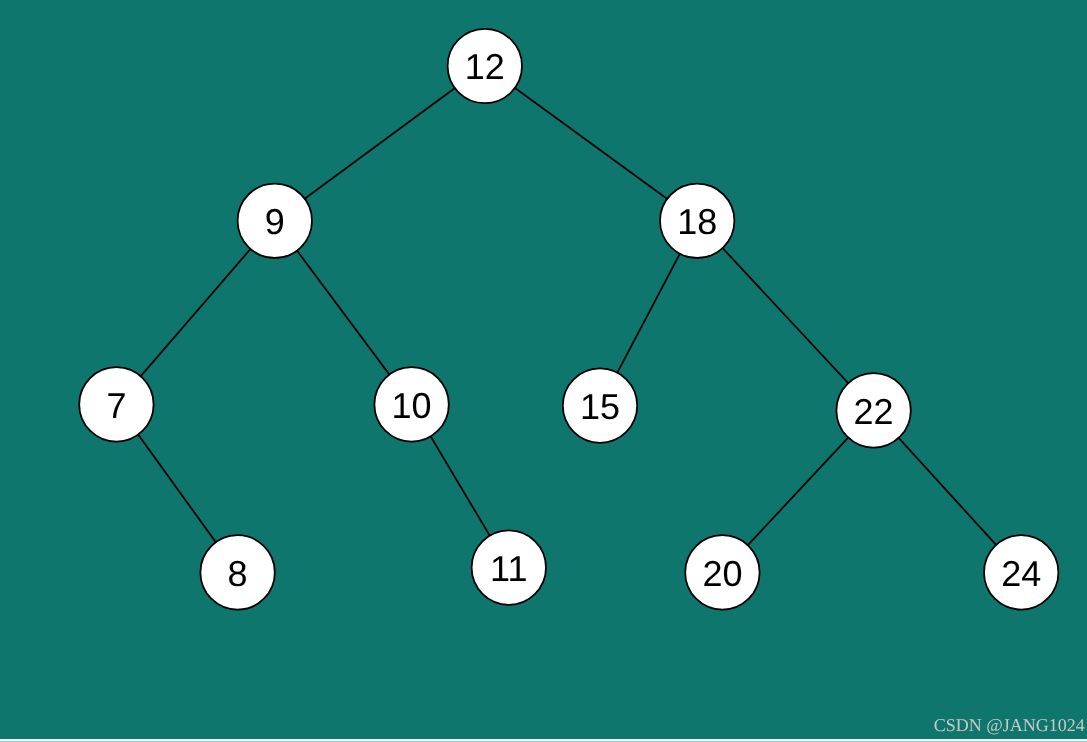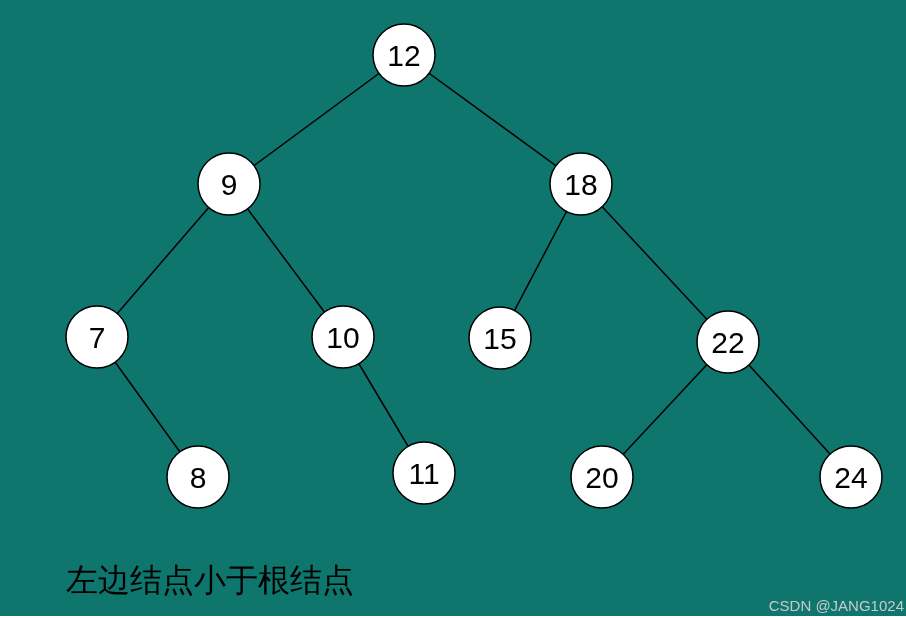--- a/index.html
+++ b/index.html
@@ -47,21 +47,21 @@
   .caption-left  { left: 66px;  top: 564px; }
   .caption-right { left: 569px; top: 564px; }
   .watermark {
     position: absolute;
     right: 2px;
     top: 598px;
     font-size: 15px;
     line-height: 1;
     color: #c9c9c9;
     white-space: nowrap;
-    font-family: Liberation Sans, sans-serif;
+    font-family: Liberation Serif, serif;
   }
 </style>
 </head>
 <body>
 
 <div class="stage">
   <svg id="tree-svg" class="tree-svg" width="906" height="618" viewBox="0 0 906 618">
       <line x1="404" y1="55" x2="229" y2="184"></line>
       <line x1="404" y1="55" x2="581" y2="184"></line>
       <line x1="229" y1="184" x2="97" y2="337"></line>
@@ -110,15 +110,14 @@
       </g>
       <g>
         <circle cx="602" cy="477" r="31"></circle>
         <text x="602" y="488">20</text>
       </g>
       <g>
         <circle cx="851" cy="477" r="31"></circle>
         <text x="851" y="488">24</text>
       </g>
     </svg>
-  <div class="caption caption-left">左边结点小于根结点</div>
   <div class="watermark">CSDN @JANG1024</div>
 </div>
 
 </body></html>

